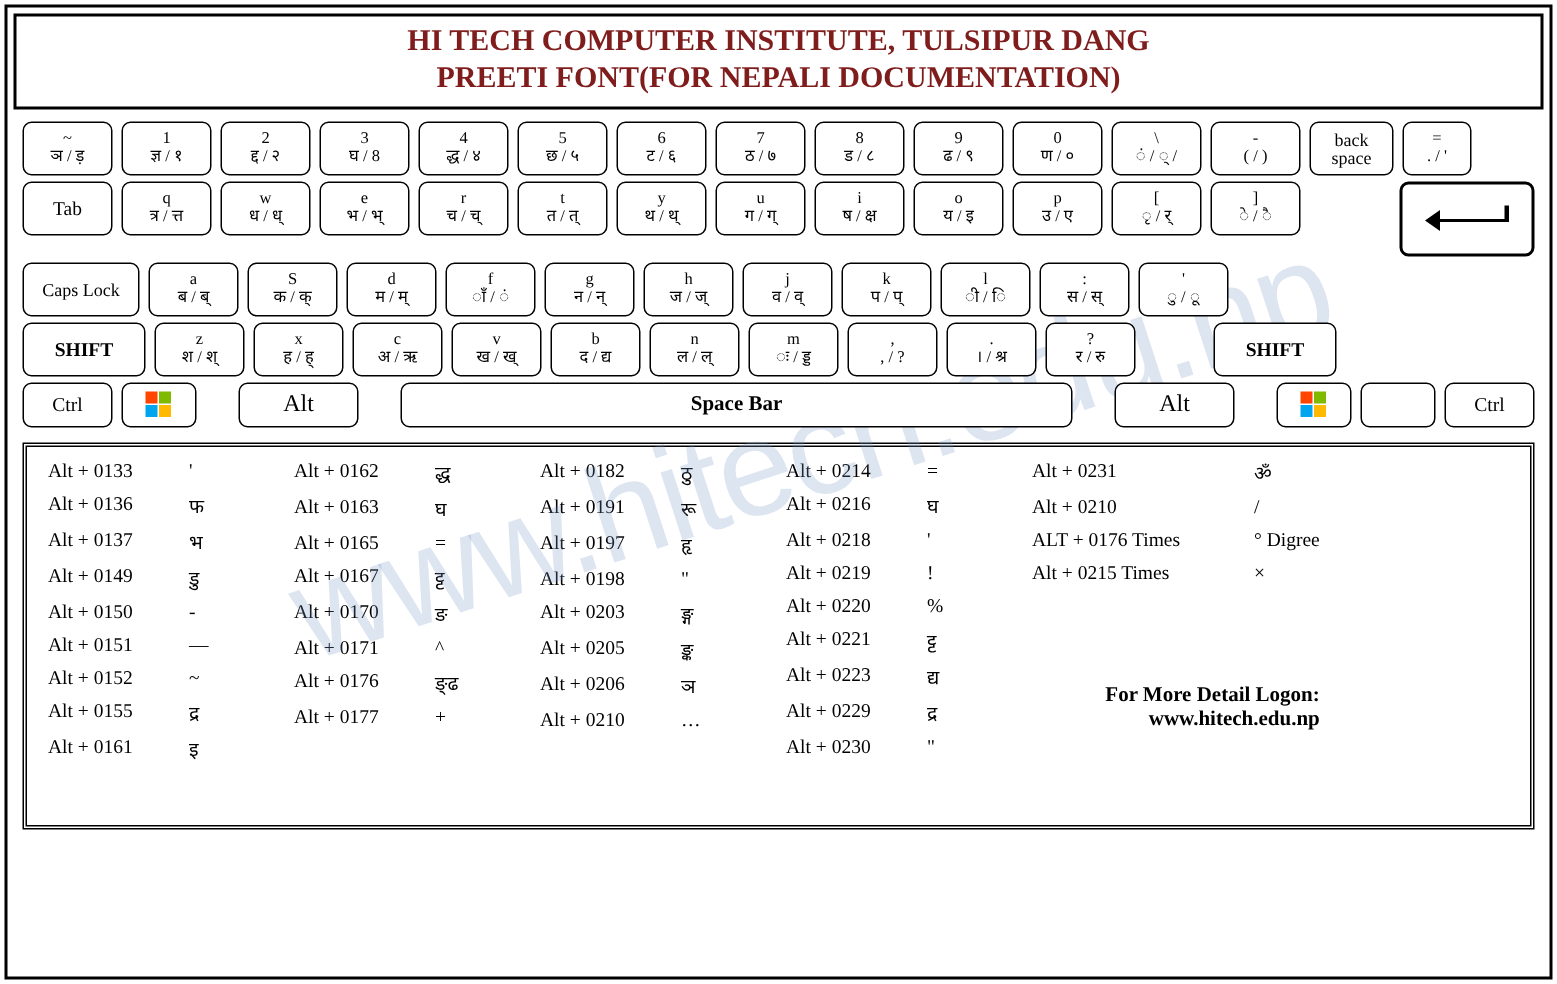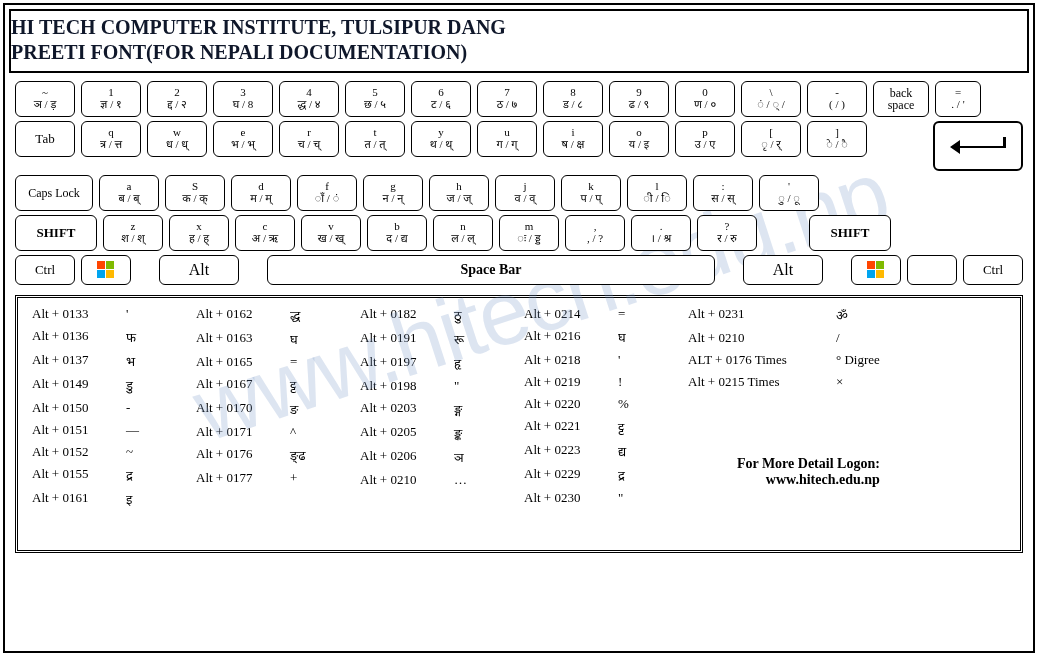--- a/index.html
+++ b/index.html
@@ -1,18 +1,18 @@
 <!DOCTYPE html>
 <html><head>
 <meta charset="utf-8">
 <style>
   * { box-sizing: border-box; margin: 0; padding: 0; }
   body { font-family: "Times New Roman", serif; background: #fff; width: 1038px; height: 656px; position: relative; }
   .outer { border: 2px solid #000; width: 1032px; height: 650px; margin: 3px; padding: 4px; }
-  .header { border: 2px solid #000; text-align: left; padding: 4px 0 6px; color: #0f172a; font-weight: bold; font-size: 20px; line-height: 1.25; margin-bottom: 6px; }
+  .header { border: 2px solid #000; text-align: center; padding: 4px 0 6px; color: #7f1d1d; font-weight: bold; font-size: 20px; line-height: 1.25; margin-bottom: 6px; }
   .keyboard { padding: 2px 6px 2px 6px; }
   .row { display: flex; gap: 6px; margin-bottom: 4px; align-items: stretch; }
   .key { border: 1px solid #000; border-radius: 6px; background: #fff; font-size: 12px; display: flex; flex-direction: column; justify-content: center; align-items: center; padding: 2px 3px; position: relative; }
   .key .top { font-size: 11px; line-height: 1; text-align: center; }
   .key .bot { font-size: 11px; line-height: 1.1; text-align: center; }
   .key.num { width: 60px; height: 36px; }
   .key.letter { width: 60px; height: 36px; }
   .key.tab { width: 60px; height: 36px; font-size: 13px; justify-content: center; }
   .key.caps { width: 78px; height: 36px; font-size: 12px; }
   .key.shift { width: 82px; height: 36px; font-size: 13px; font-weight: bold; }

